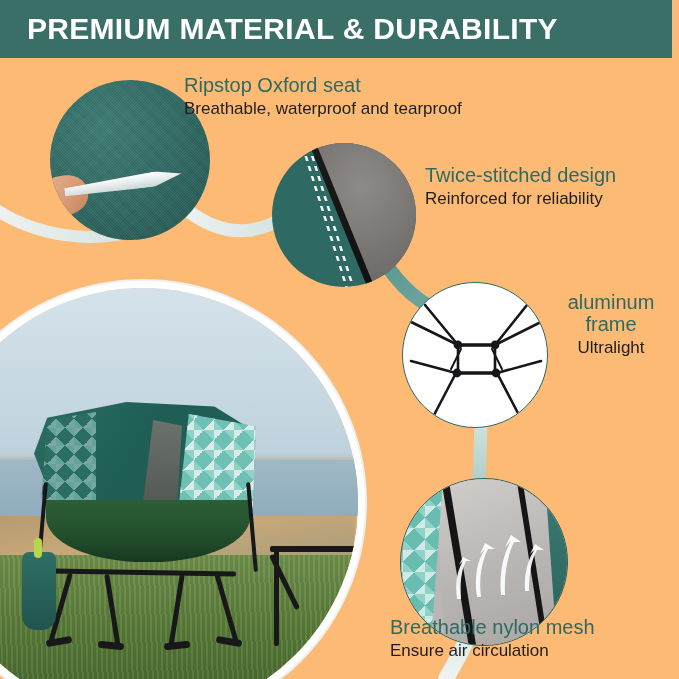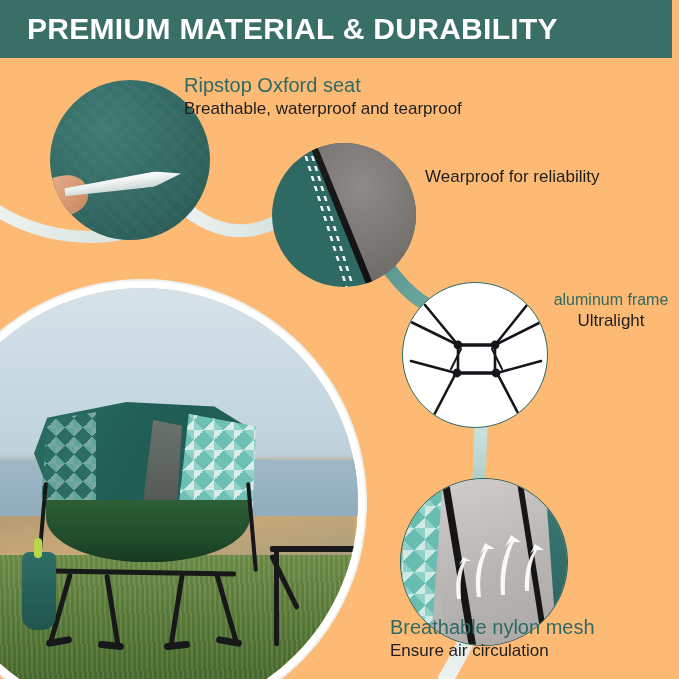--- a/index.html
+++ b/index.html
@@ -173,21 +173,21 @@
 
   #t1{left:184px;top:74px;}
   #t1 .t-title{font-size:20px;}
   #t1 .t-sub{font-size:17px;margin-top:3px;}
 
   #t2{left:425px;top:164px;}
   #t2 .t-title{font-size:20px;}
   #t2 .t-sub{font-size:17px;margin-top:3px;}
 
   #t3{left:548px;top:291px;width:126px;text-align:center;}
-  #t3 .t-title{font-size:16px;}
+  #t3 .t-title{font-size:20px;}
   #t3 .t-sub{font-size:17px;margin-top:2px;}
 
   #t4{left:390px;top:616px;}
   #t4 .t-title{font-size:20px;text-align:center;}
   #t4 .t-sub{font-size:17px;margin-top:3px;}
 </style>
 </head>
 <body>
 
 <div id="stage">
@@ -322,21 +322,22 @@
       <div class="pouchclip"></div>
     </div>
   </div>
 
   <div class="txt" id="t1">
     <div class="t-title">Ripstop Oxford seat</div>
     <div class="t-sub">Breathable, waterproof and tearproof</div>
   </div>
 
   <div class="txt" id="t2">
-    <div class="t-sub">Wearproof for reliability</div>
+    <div class="t-title">Twice-stitched design</div>
+    <div class="t-sub">Reinforced for reliability</div>
   </div>
 
   <div class="txt" id="t3">
     <div class="t-title">aluminum frame</div>
     <div class="t-sub">Ultralight</div>
   </div>
 
   <div class="txt" id="t4">
     <div class="t-title">Breathable nylon mesh</div>
     <div class="t-sub">Ensure air circulation</div>

